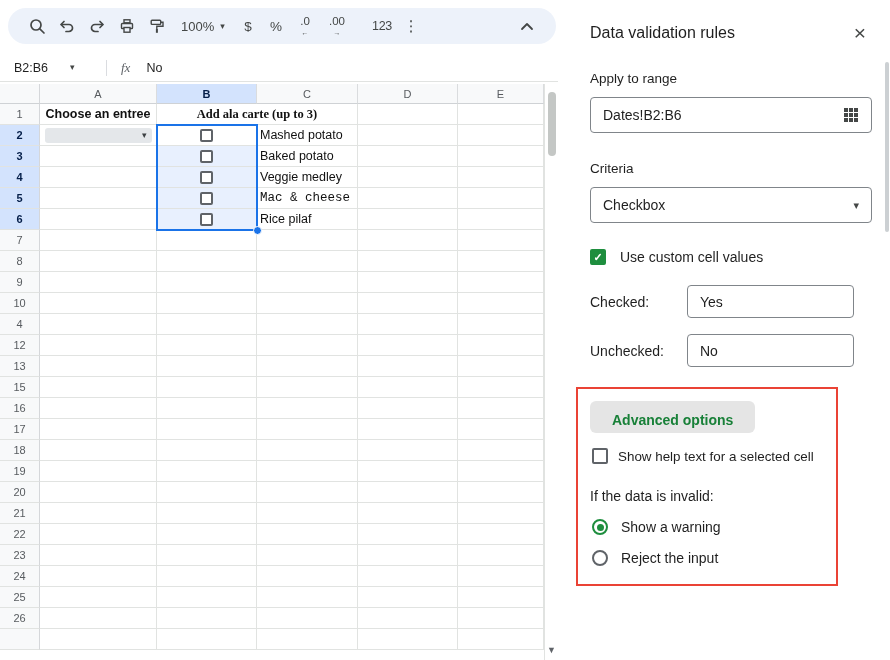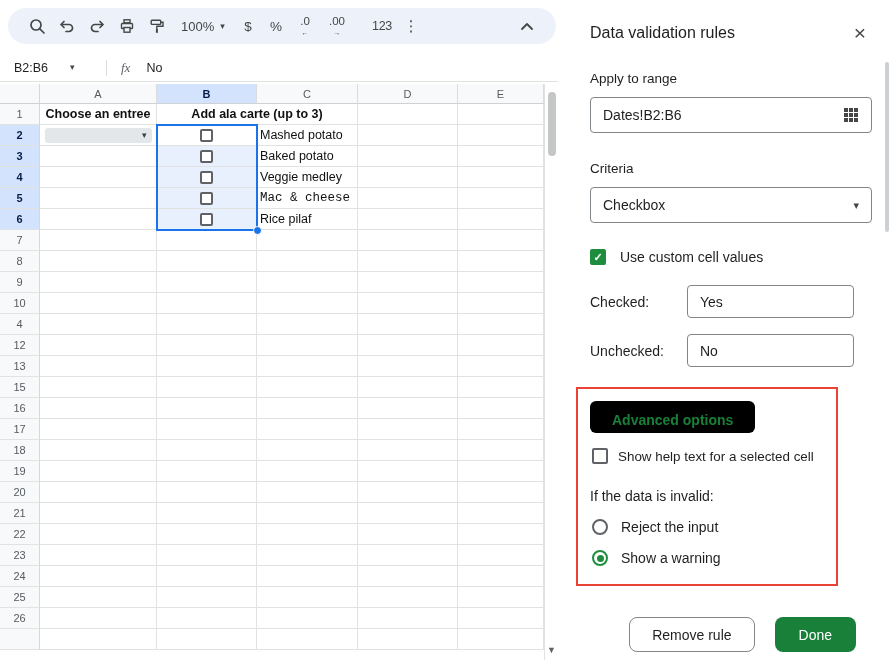--- a/index.html
+++ b/index.html
@@ -73,21 +73,21 @@
   .pinput .caret{margin-left:auto;font-size:11px;}
   .chk-row{display:flex;align-items:center;gap:14px;margin:26px 18px 0 32px;font-size:14px;}
   .chk{width:16px;height:16px;border:2px solid #5f6368;border-radius:2px;background:#fff;flex:none;
        display:flex;align-items:center;justify-content:center;}
   .chk.checked{background:#1e8e3e;border-color:#1e8e3e;color:#fff;font-size:11px;font-weight:700;}
   .field-row{display:flex;align-items:center;margin:20px 36px 0 32px;font-size:14px;}
   .field-row.tight{margin-top:16px;}
   .flabel{width:97px;flex:none;color:#1f1f1f;}
   .field-row .pinput{margin:0;flex:1;height:33px;}
   .redbox{position:relative;margin:20px 0 0 18px;width:262px;border:2px solid #ea4335;padding:12px 10px 18px 12px;}
-  .adv{height:32px;padding:11px 22px;background:#000000;color:#188038;border:none;border-radius:6px;
+  .adv{height:32px;padding:11px 22px;background:#e5e5e5;color:#188038;border:none;border-radius:6px;
        font-size:14px;font-weight:600;font-family:inherit;}
   .chk-row.inbox{margin:15px 0 0 2px;gap:10px;font-size:13.4px;}
   .invalid-label{margin:24px 0 0 0;font-size:14px;color:#1f1f1f;}
   .radio-row{display:flex;align-items:center;gap:13px;margin:15px 0 0 2px;font-size:14px;}
   .radio{width:16px;height:16px;border:2px solid #5f6368;border-radius:50%;background:#fff;flex:none;position:relative;}
   .radio.sel{border-color:#1e8e3e;}
   .radio.sel::after{content:"";position:absolute;inset:2.5px;border-radius:50%;background:#1e8e3e;}
   .panel-footer{position:absolute;right:34px;bottom:8px;display:flex;gap:20px;}
   .btn-outline{height:35px;padding:0 22px;background:#fff;border:1px solid #80858a;border-radius:8px;
                color:#1f1f1f;font-size:14px;font-weight:500;font-family:inherit;}
@@ -170,21 +170,21 @@
       <div class="corner"></div>
       <div class="ch" style="width: 117px;">A</div>
       <div class="ch sel" style="width: 100px;">B</div>
       <div class="ch" style="width: 101px;">C</div>
       <div class="ch" style="width: 100px;">D</div>
       <div class="ch" style="width: 86px;">E</div>
     </div>
     <div class="srow">
       <div class="rh">1</div>
       <div class="cell bold center" style="width: 117px;">Choose an entree</div>
-      <div class="cell bold center" style="width: 201px;">Add ala carte (up to 3)</div>
+      <div class="cell bold center" style="width: 201px; font-family: Liberation Serif, serif;">Add ala carte (up to 3)</div>
       <div class="cell bold center" style="width: 100px;"></div>
       <div class="cell bold center" style="width: 86px;"></div>
     </div>
     <div class="srow">
       <div class="rh sel">2</div>
       <div class="cell center" style="width: 117px;">
         <div class="chip">
           <span class="chipcaret">▾</span>
         </div>
       </div>
@@ -456,28 +456,24 @@
   </div>
 
   <div class="redbox">
     <button class="adv">Advanced options</button>
     <div class="chk-row inbox">
       <span class="chk"></span>
       <span>Show help text for a selected cell</span>
     </div>
     <div class="invalid-label">If the data is invalid:</div>
     <div class="radio-row">
+      <span class="radio sel"></span>
+      <span>Show a warning</span>
+    </div>
+    <div class="radio-row">
       <span class="radio"></span>
       <span>Reject the input</span>
     </div>
-    <div class="radio-row">
-      <span class="radio sel"></span>
-      <span>Show a warning</span>
-    </div>
-  </div>
-
-  <div class="panel-footer">
-    <button class="btn-outline">Remove rule</button>
-    <button class="btn-green">Done</button>
-  </div>
+  </div>
+
 
   <div class="panel-scroll"></div>
 </div>
 
 </body></html>

